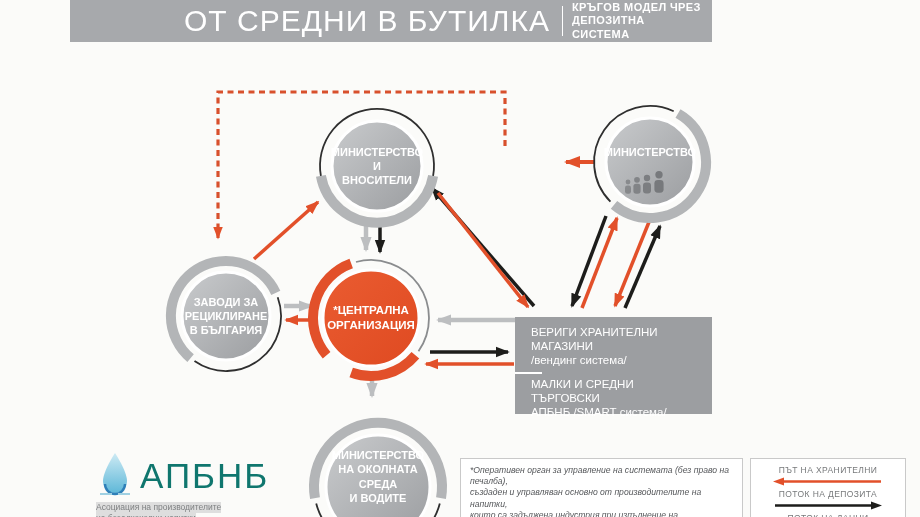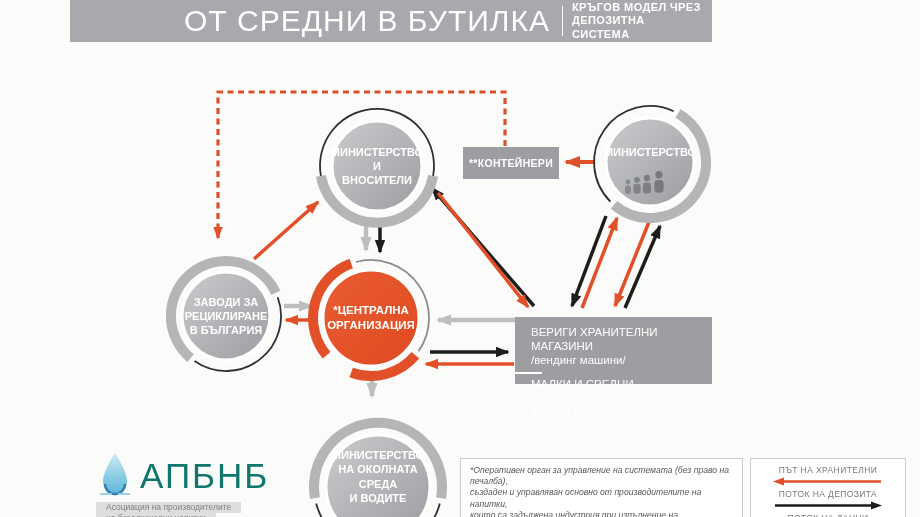--- a/index.html
+++ b/index.html
@@ -20,39 +20,39 @@
   .lab-producers{left:307px;top:128px;width:140px;height:76px;font-size:11px;}
   .lab-consumers{left:585px;top:144px;width:130px;height:16px;font-size:11px;}
   .lab-recycling{left:156px;top:288px;width:140px;height:56px;font-size:11px;}
   .lab-central{left:301px;top:298px;width:140px;height:40px;font-size:11.5px;}
   .lab-ministry{left:308px;top:448px;width:140px;height:70px;font-size:11px;align-items:flex-start;}
 
   
   .gbox{position:absolute;background:#9c9ea1;color:#fff;}
   .box-containers{left:463px;top:147px;width:96px;height:32px;display:flex;align-items:center;justify-content:center;
                   font-size:10.5px;font-weight:700;letter-spacing:.3px;}
-  .box-shops{left:515px;top:317px;width:197px;height:67px;box-sizing:border-box;padding:9px 16px 0 16px;
+  .box-shops{left:515px;top:317px;width:197px;height:97px;box-sizing:border-box;padding:9px 16px 0 16px;
              font-size:11.5px;line-height:1.2;}
   .box-shops .sep{width:27px;height:2px;background:#fff;margin:5px 0 4px -16px;}
 
   
   .panel{position:absolute;background:#fff;border:1px solid #c9c9c9;box-sizing:border-box;}
   .footnotes{left:460px;top:458px;width:283px;height:72px;padding:6px 9px;color:#55575a;
              font-style:italic;font-size:8.6px;line-height:1.3;}
   .legend{left:750px;top:458px;width:156px;height:72px;padding-top:6px;color:#77797b;
           font-size:8.5px;letter-spacing:.4px;text-align:center;}
   .legend .li{margin-bottom:2px;}
   .legend svg{display:block;margin:1px auto 3px auto;}
 
   
   .logo{position:absolute;left:96px;top:450px;}
   .logo .row{display:flex;align-items:flex-start;}
   .logo .acronym{color:#0f766e;font-size:35px;font-weight:400;letter-spacing:2px;line-height:1;margin:8px 0 0 6px;}
   .logo .cap{margin-top:4px;font-size:8.5px;color:#7e8082;line-height:1.25;}
-  .logo .cap span{display:inline-block;background:#dedede;padding:0 10px;}
+  .logo .cap span{display:inline-block;background:#dedede;padding:0 0;}
 
   svg.diagram{position:absolute;left:0;top:0;}
 </style>
 </head>
 <body>
 
 <div id="stage">
 
   <div class="header">
     <div class="title">ОТ СРЕДНИ В БУТИЛКА</div>
@@ -172,27 +172,24 @@
   <div class="nlabel lab-recycling ml">ЗАВОДИ ЗА
 РЕЦИКЛИРАНЕ
 В БЪЛГАРИЯ</div>
   <div class="nlabel lab-central ml">*ЦЕНТРАЛНА
 ОРГАНИЗАЦИЯ</div>
   <div class="nlabel lab-ministry ml">МИНИСТЕРСТВО
 НА ОКОЛНАТА
 СРЕДА
 И ВОДИТЕ</div>
 
-  <div class="gbox box-containers">
-    <span>**КОНТЕЙНЕРИ</span>
-  </div>
 
   <div class="gbox box-shops">
     <div>ВЕРИГИ ХРАНИТЕЛНИ МАГАЗИНИ</div>
-    <div>/вендинг машини/</div>
+    <div>/вендинг система/</div>
     <div class="sep"></div>
     <div class="ml">МАЛКИ И СРЕДНИ ТЪРГОВСКИ
 АПБНБ /SMART система/</div>
   </div>
 
   <div class="panel footnotes">
     <div class="ml">*Оперативен орган за управление на системата (без право на печалба),
 създаден и управляван основно от производителите на напитки,
 които са задължена индустрия при изпълнение на директивата на ЕС
 за събиране на 90% от пластмасовите бутилки и влагане на

